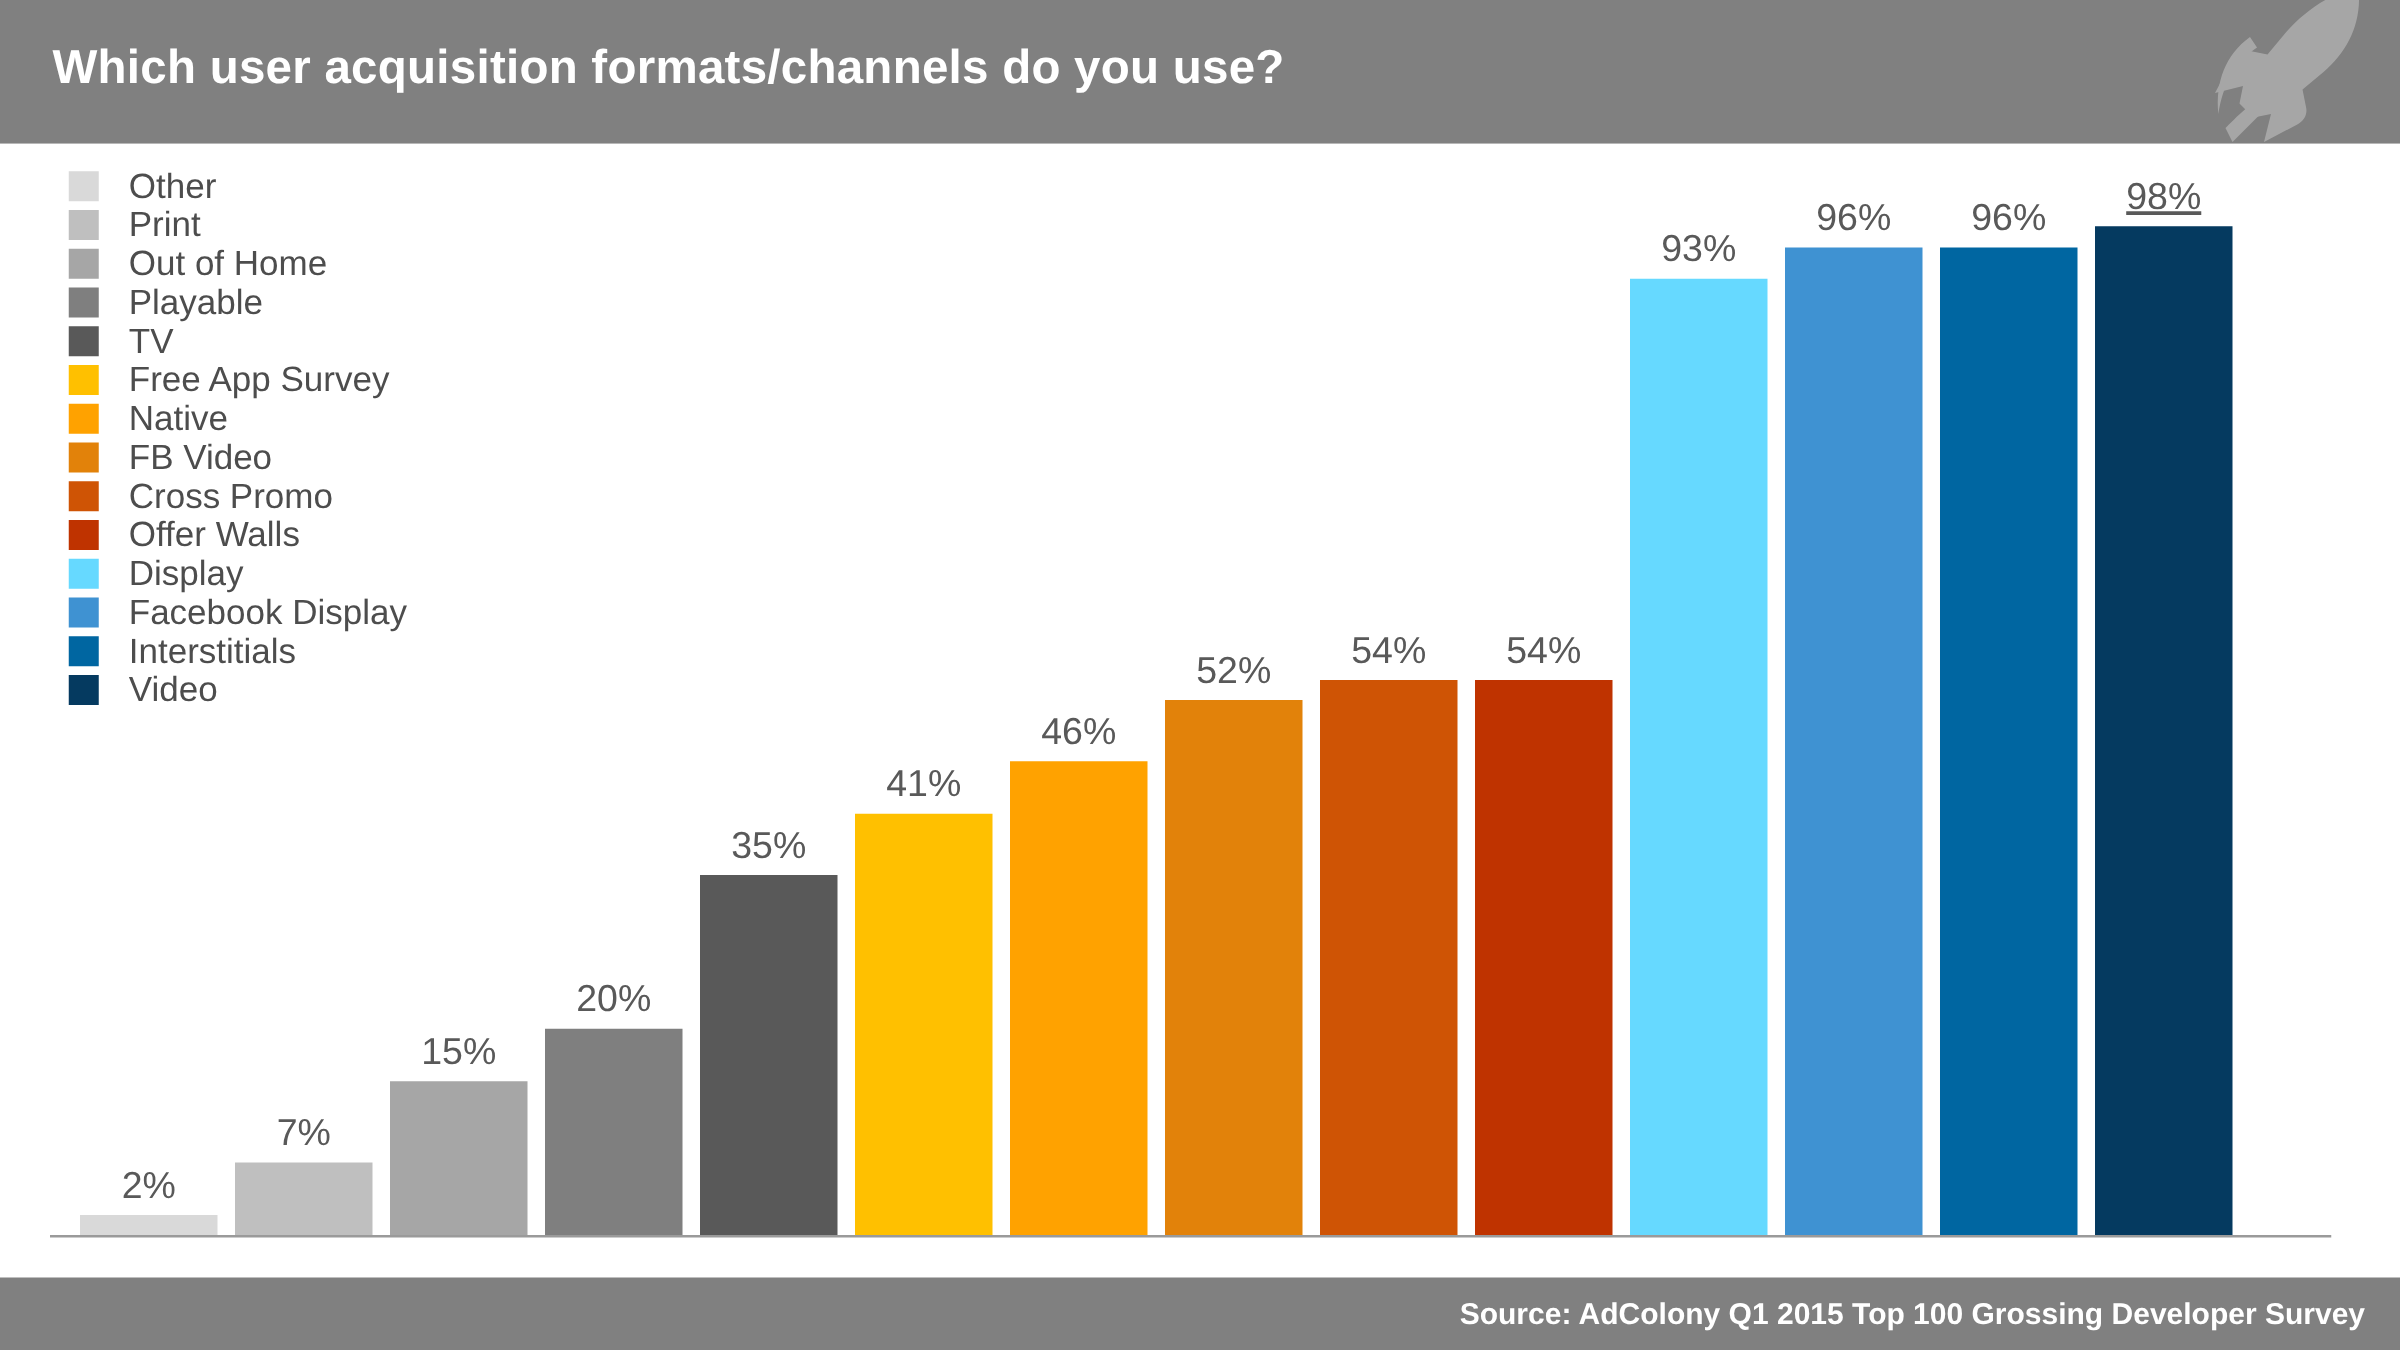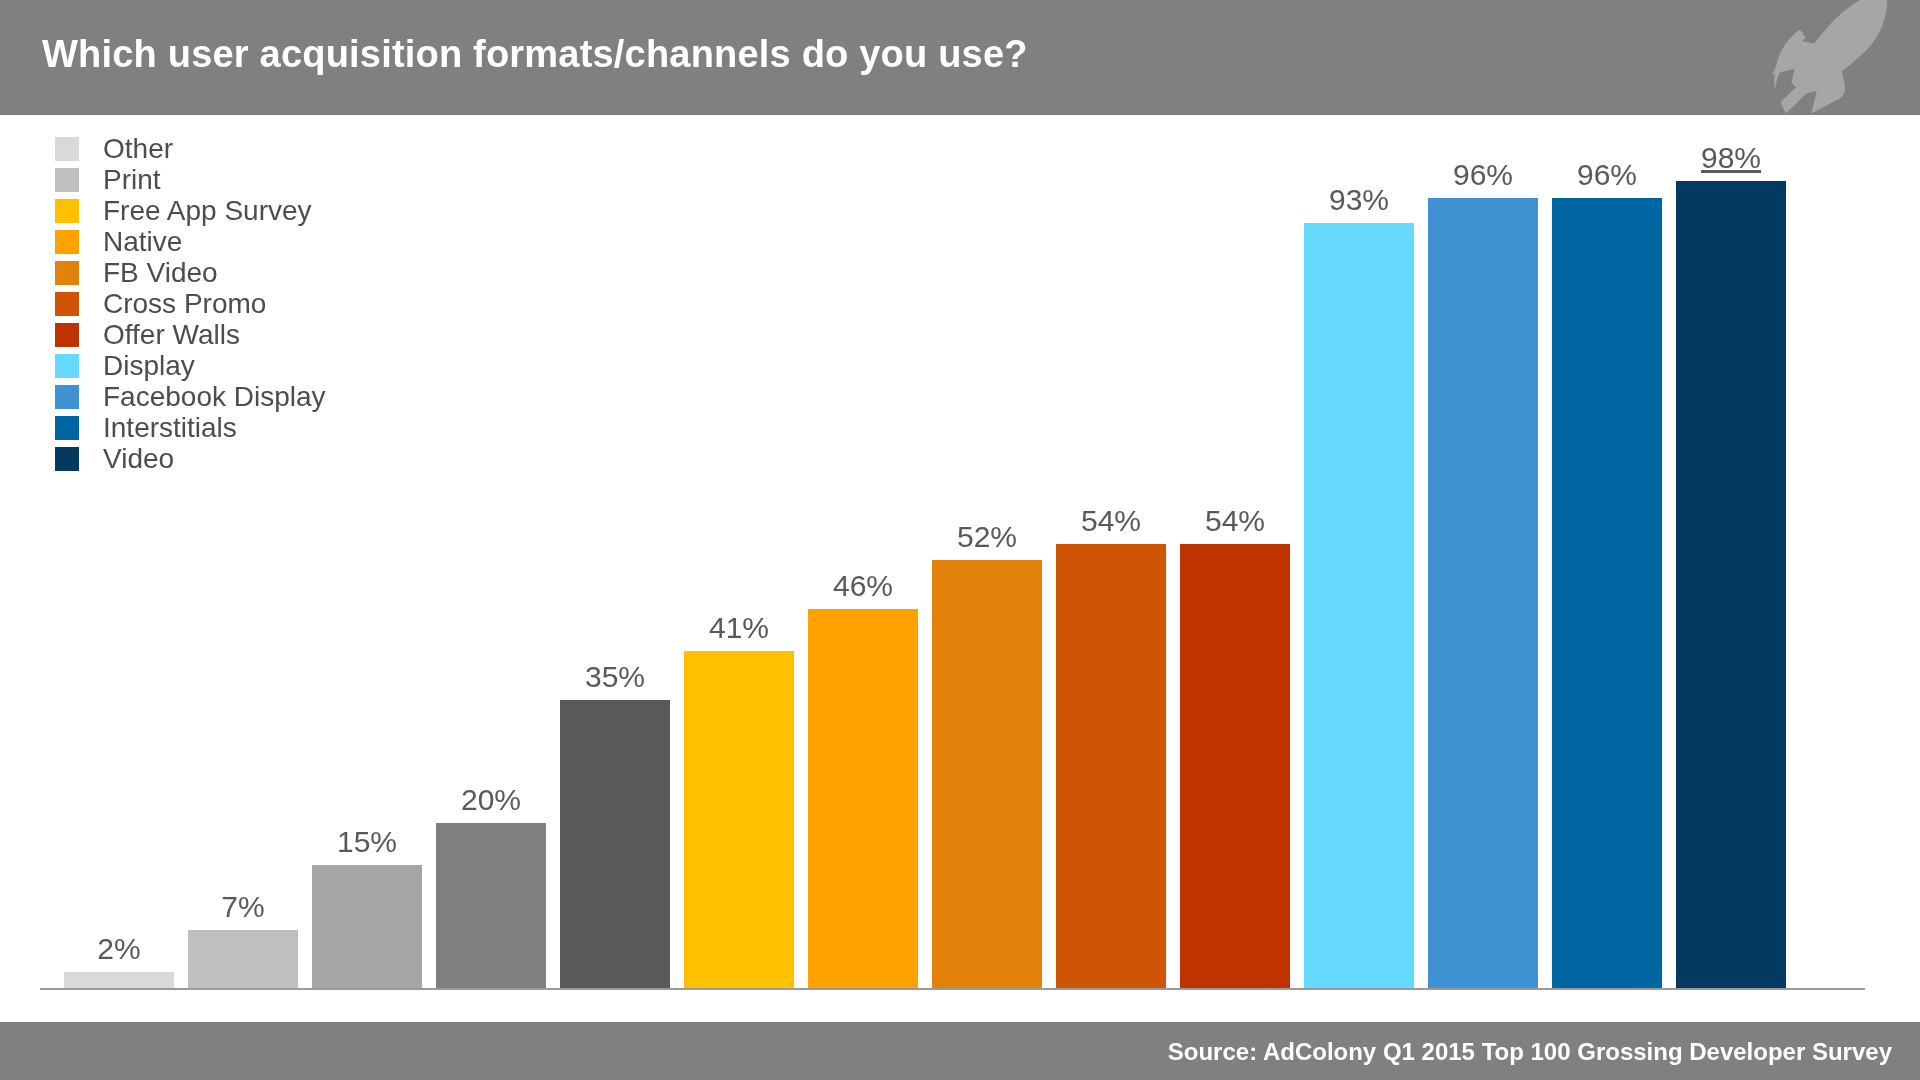--- a/index.html
+++ b/index.html
@@ -117,20 +117,32 @@
     <div id="baseline"></div>
 
     <div id="legend">
       <div class="legend-row">
         <span class="legend-swatch" style="background:#d9d9d9"></span>
         <span class="legend-label">Other</span>
       </div>
       <div class="legend-row">
         <span class="legend-swatch" style="background:#bfbfbf"></span>
         <span class="legend-label">Print</span>
+      </div>
+      <div class="legend-row">
+        <span class="legend-swatch" style="background:#a6a6a6"></span>
+        <span class="legend-label">Out of Home</span>
+      </div>
+      <div class="legend-row">
+        <span class="legend-swatch" style="background:#7f7f7f"></span>
+        <span class="legend-label">Playable</span>
+      </div>
+      <div class="legend-row">
+        <span class="legend-swatch" style="background:#595959"></span>
+        <span class="legend-label">TV</span>
       </div>
       <div class="legend-row">
         <span class="legend-swatch" style="background:#ffc000"></span>
         <span class="legend-label">Free App Survey</span>
       </div>
       <div class="legend-row">
         <span class="legend-swatch" style="background:#ffa200"></span>
         <span class="legend-label">Native</span>
       </div>
       <div class="legend-row">

